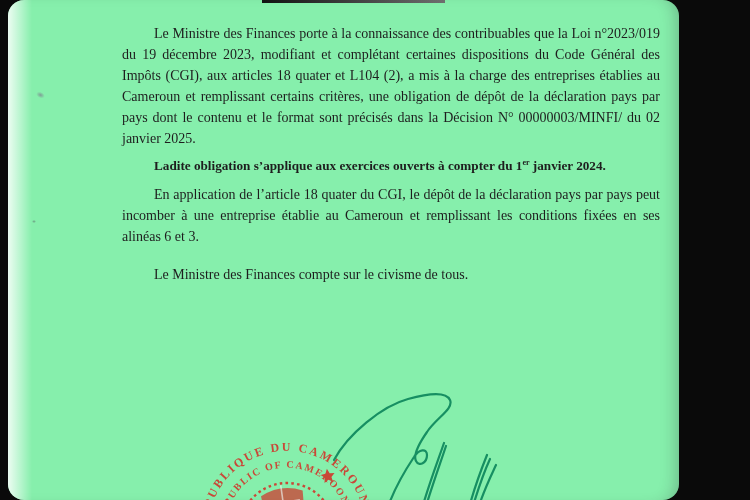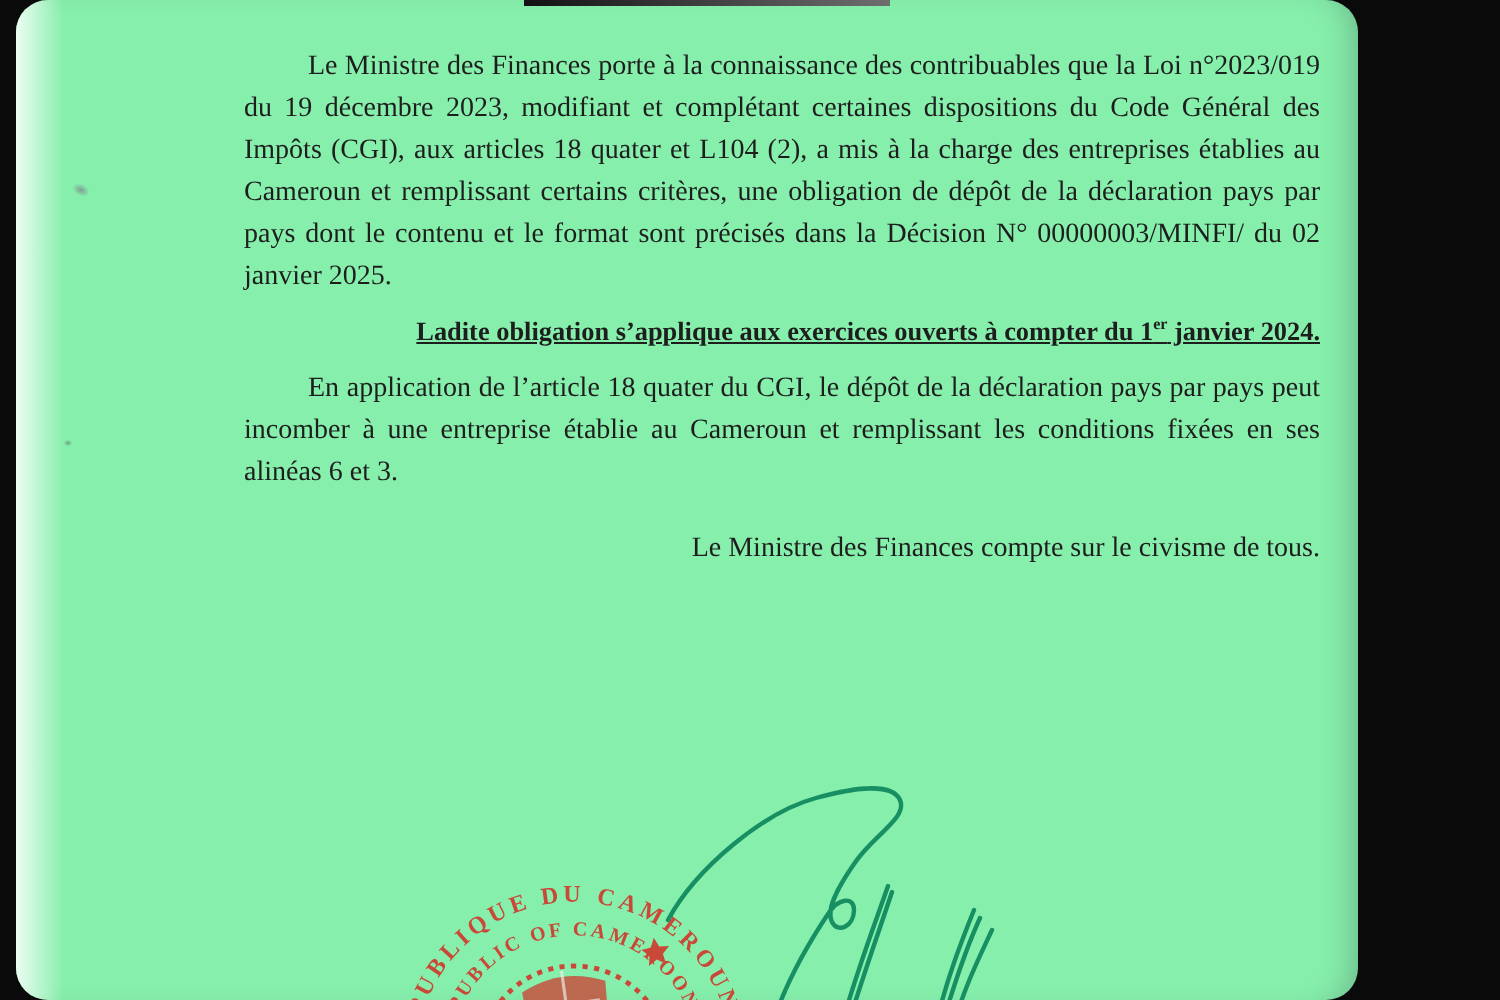--- a/index.html
+++ b/index.html
@@ -29,24 +29,24 @@
     background:radial-gradient(ellipse at center, rgba(120,90,130,.55), rgba(120,90,130,0) 70%);
     transform:rotate(25deg); }
   .smudge-2 { position:absolute; left:24px; top:220px; width:4px; height:3px;
     background:radial-gradient(ellipse at center, rgba(80,80,90,.5), rgba(80,80,90,0) 75%); }
 
   .text-block {
     position:absolute; left:114px; top:23px; width:538px;
     color:#1e1e1e; font-size:14px; line-height:21px; text-align:justify;
   }
   .text-block p { margin:0; text-indent:32px; }
-  .p2 { margin-top:6px !important; font-weight:bold; white-space:nowrap; font-size:13.2px; text-align:right;text-decoration:underline; }
+  .p2 { margin-top:6px !important; font-weight:bold; white-space:nowrap; font-size:13.2px; text-align:left; }
   .p3 { margin-top:8px  !important; }
   .p4 { margin-top:20px !important; font-weight:bold; letter-spacing:-0.1px; }
-  .p5 { margin-top:17px !important; text-align:right; }
+  .p5 { margin-top:17px !important; text-align:left; }
   .p2 sup { font-size:8px; line-height:0; vertical-align:super; }
 
   .stamp-svg {
     position:absolute; left:179px; top:430px; width:200px; height:200px;
     transform:rotate(-8deg); opacity:.92;
   }
   .signature-svg {
     position:absolute; left:322px; top:386px; width:200px; height:132px;
     opacity:.95;
   }

